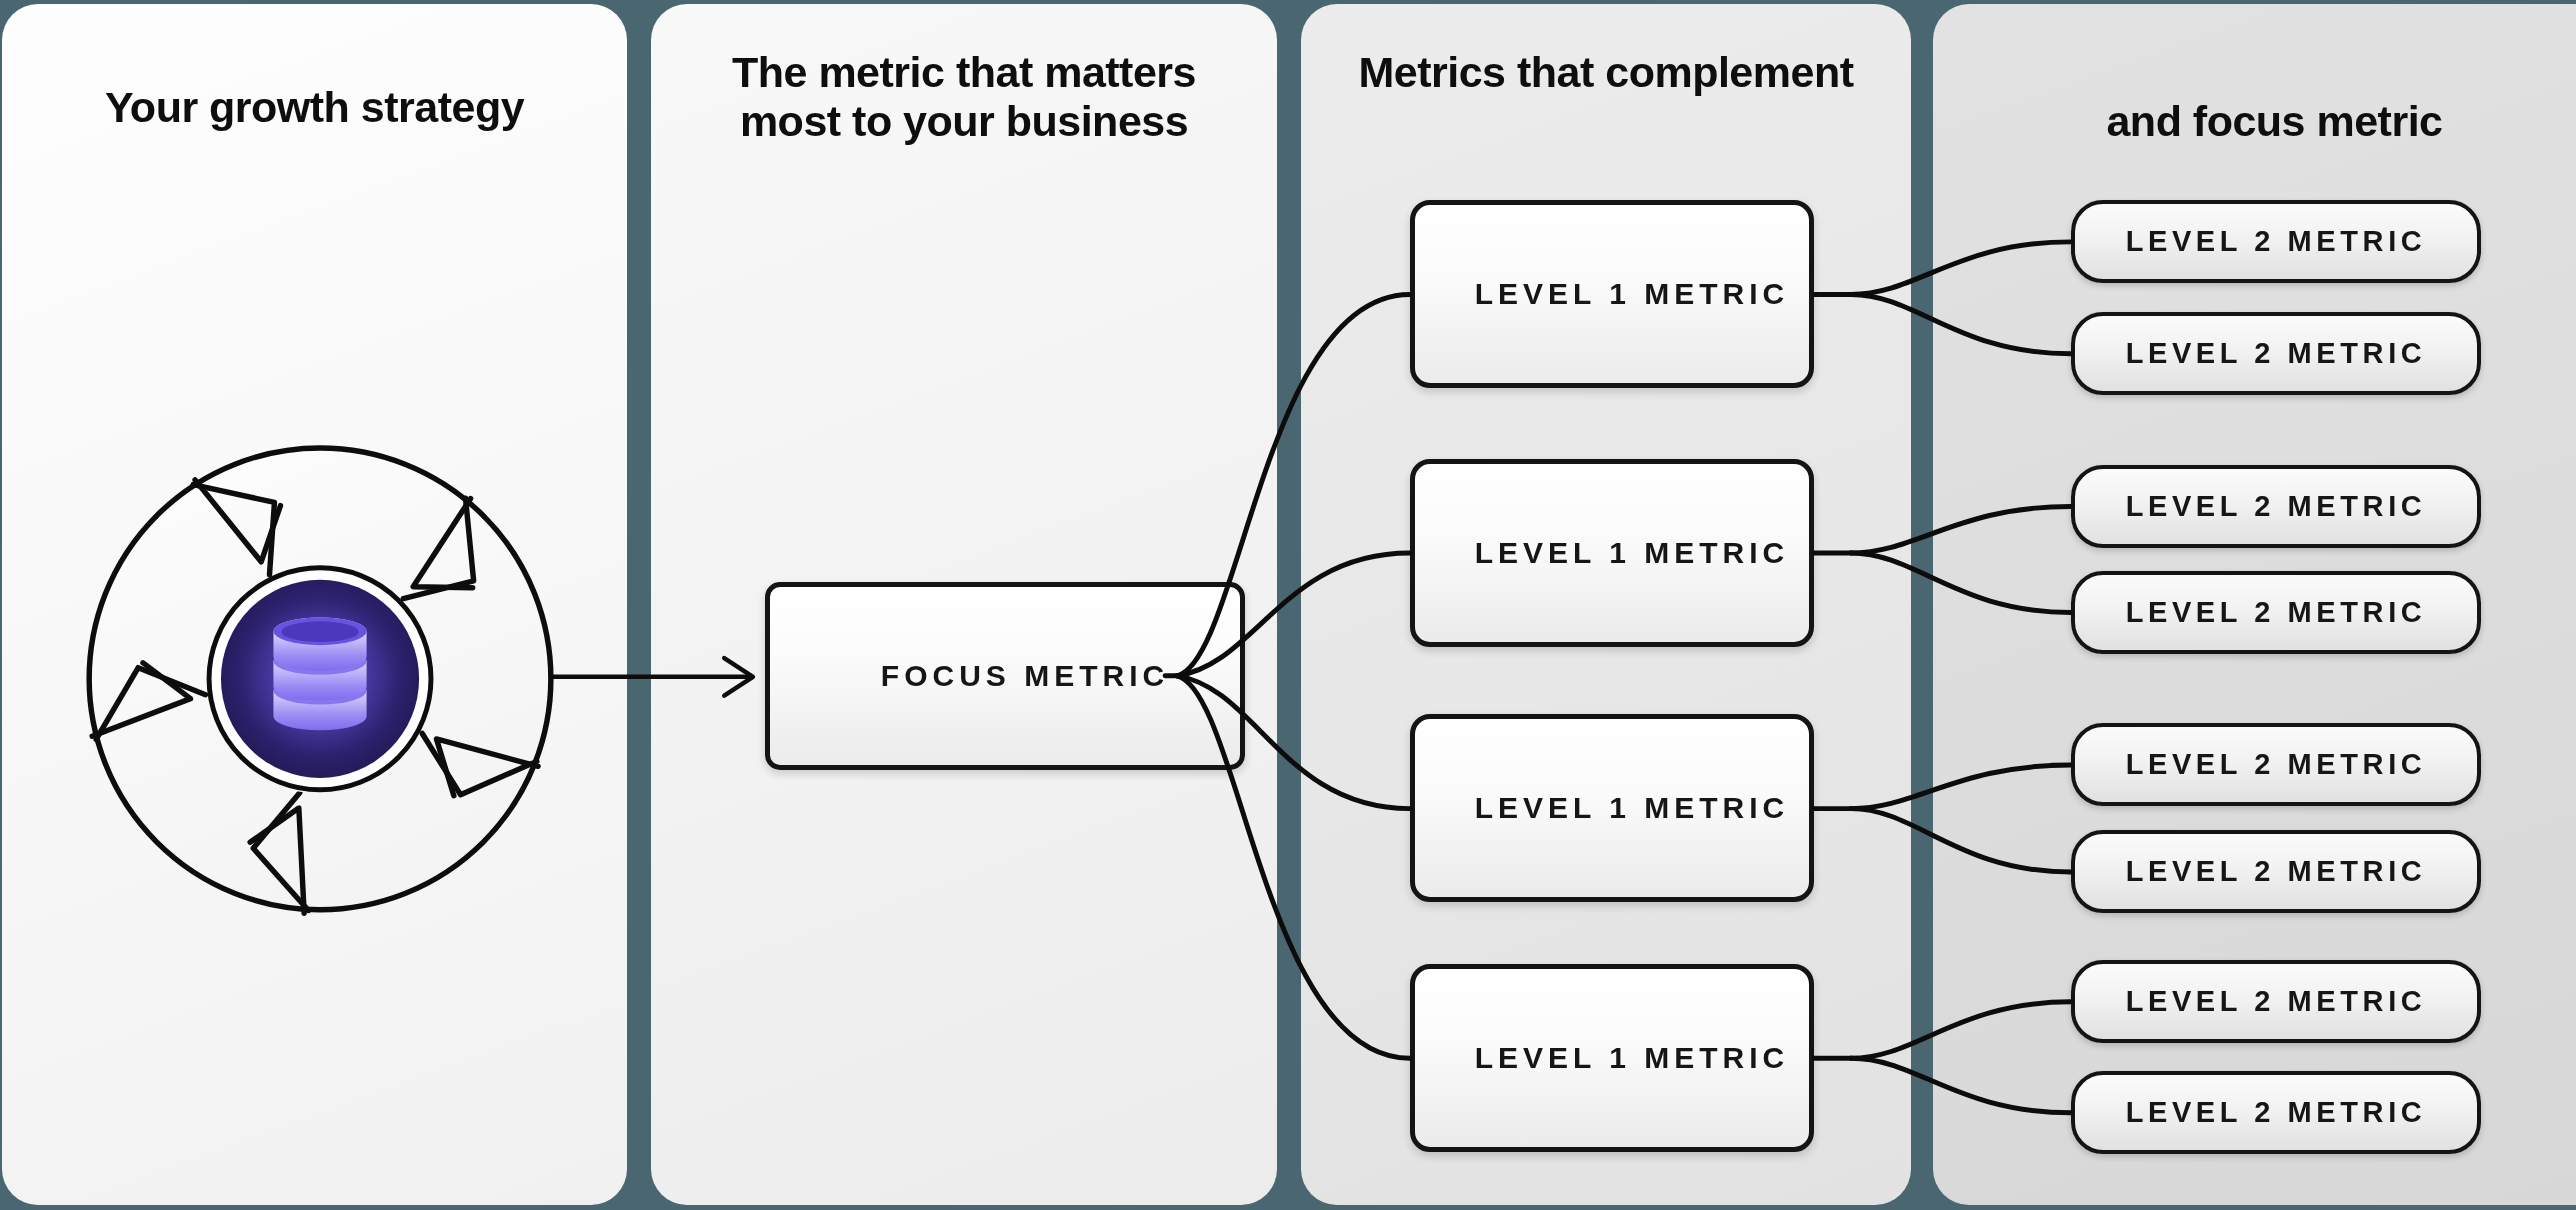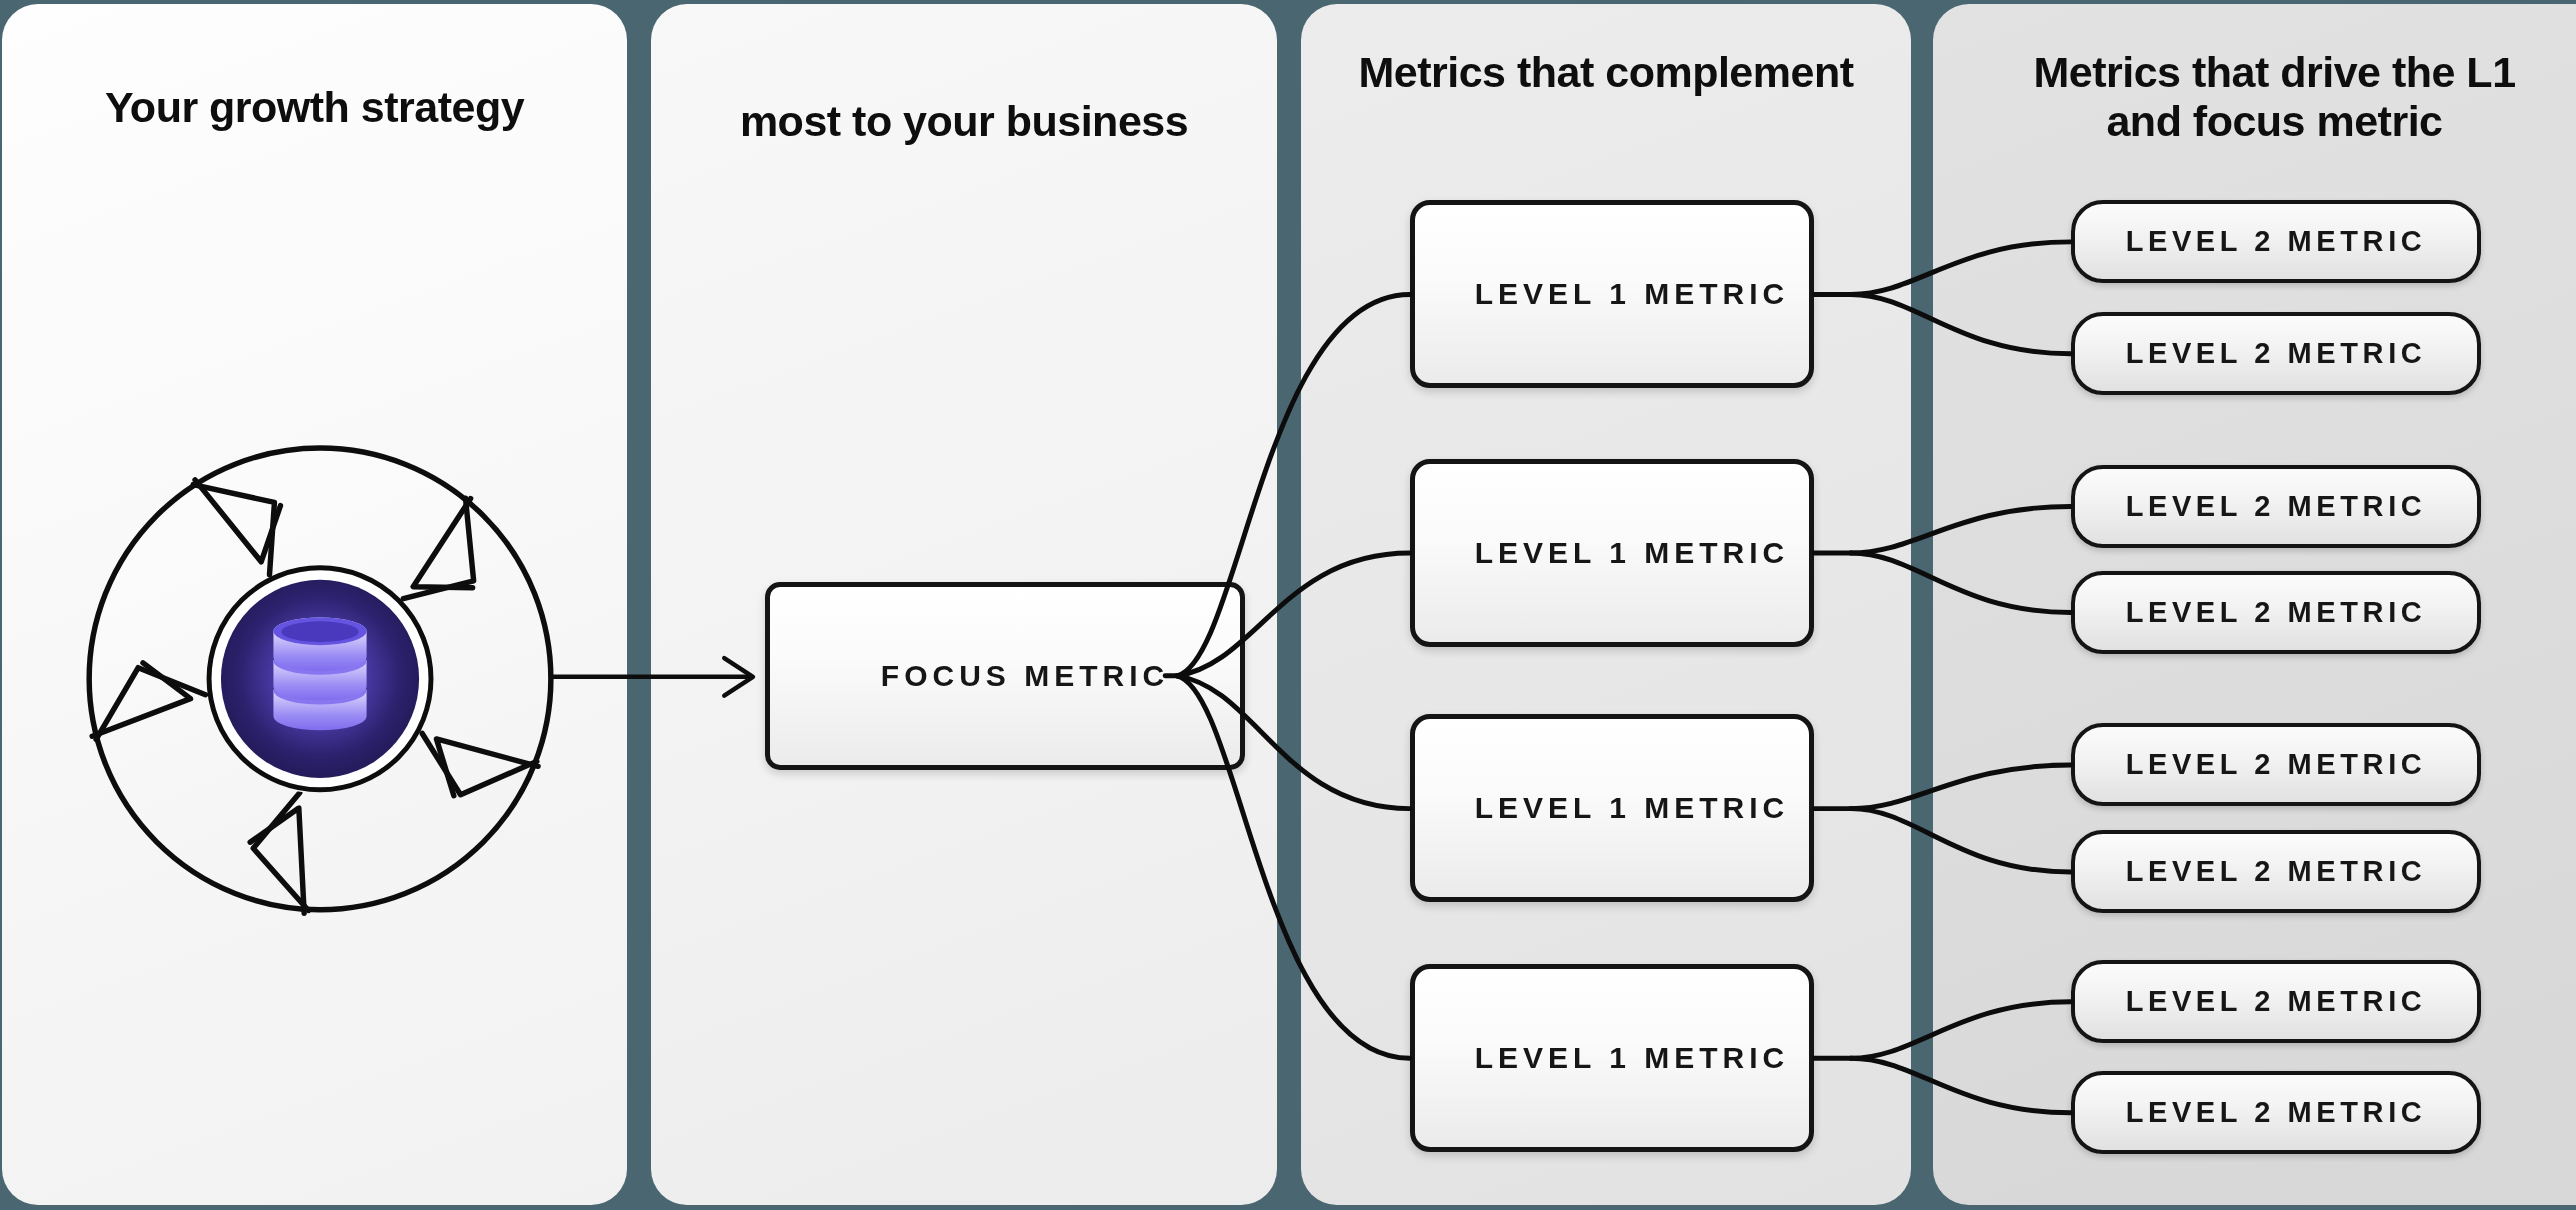--- a/index.html
+++ b/index.html
@@ -47,34 +47,34 @@
 <body>
 
 <div class="panel" id="panel-strategy">
   <h2 class="panel-title">
     <span>Your growth strategy</span>
   </h2>
 </div>
 
 <div class="panel" id="panel-focus">
   <h2 class="panel-title">
+    <span>The metric that matters</span><br>
+    <span>most to your business</span>
+  </h2>
+</div>
+
+<div class="panel" id="panel-level1">
+  <h2 class="panel-title">
+    <span>Metrics that complement</span><br>
+  </h2>
+</div>
+
+<div class="panel" id="panel-level2">
+  <h2 class="panel-title">
     <br>
-    <span>most to your business</span>
-  </h2>
-</div>
-
-<div class="panel" id="panel-level1">
-  <h2 class="panel-title">
-    <span>Metrics that complement</span><br>
-  </h2>
-</div>
-
-<div class="panel" id="panel-level2">
-  <h2 class="panel-title">
-    <span>Metrics that drive the L1</span><br>
     <span>and focus metric</span>
   </h2>
 </div>
 
 <div class="box box-big" id="focus-box">
     <span>FOCUS METRIC</span>
   </div>
 
 <div class="box box-big box-l1" id="l1-box-1">
     <span>LEVEL 1 METRIC</span>

